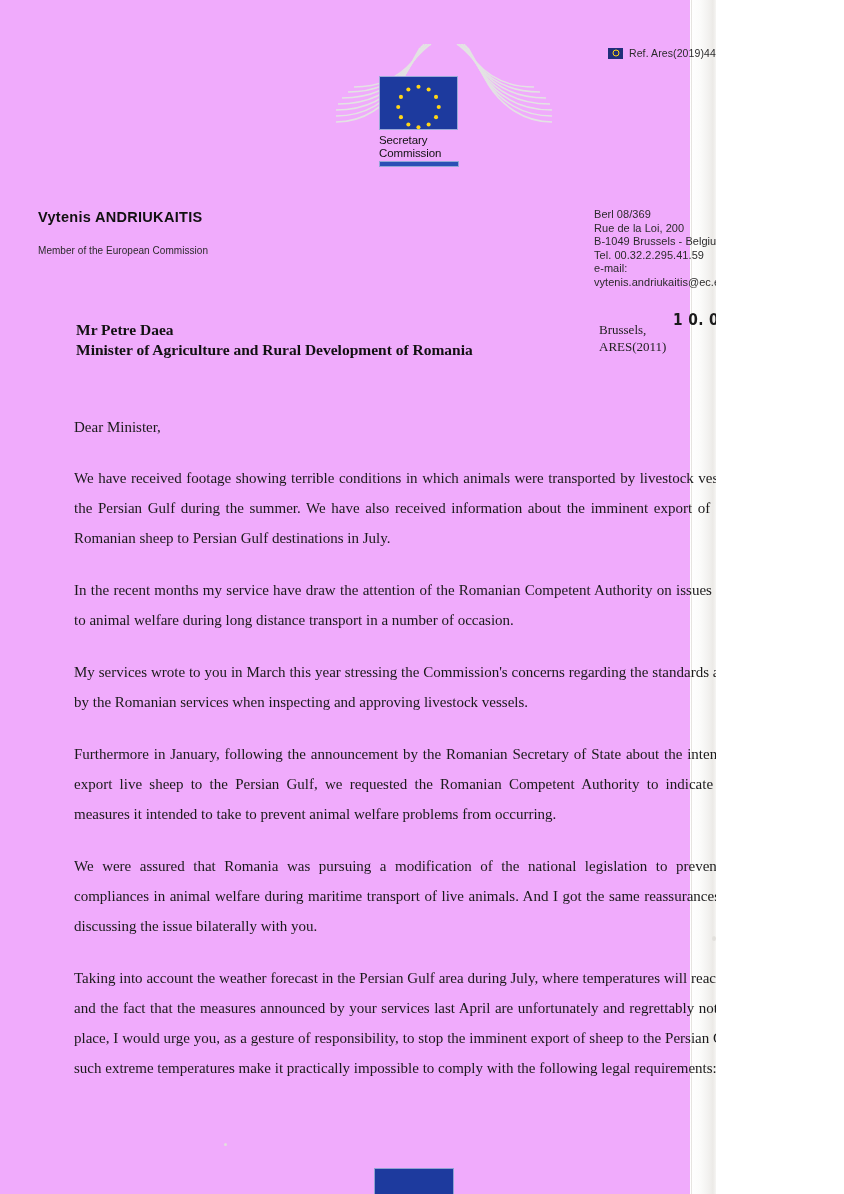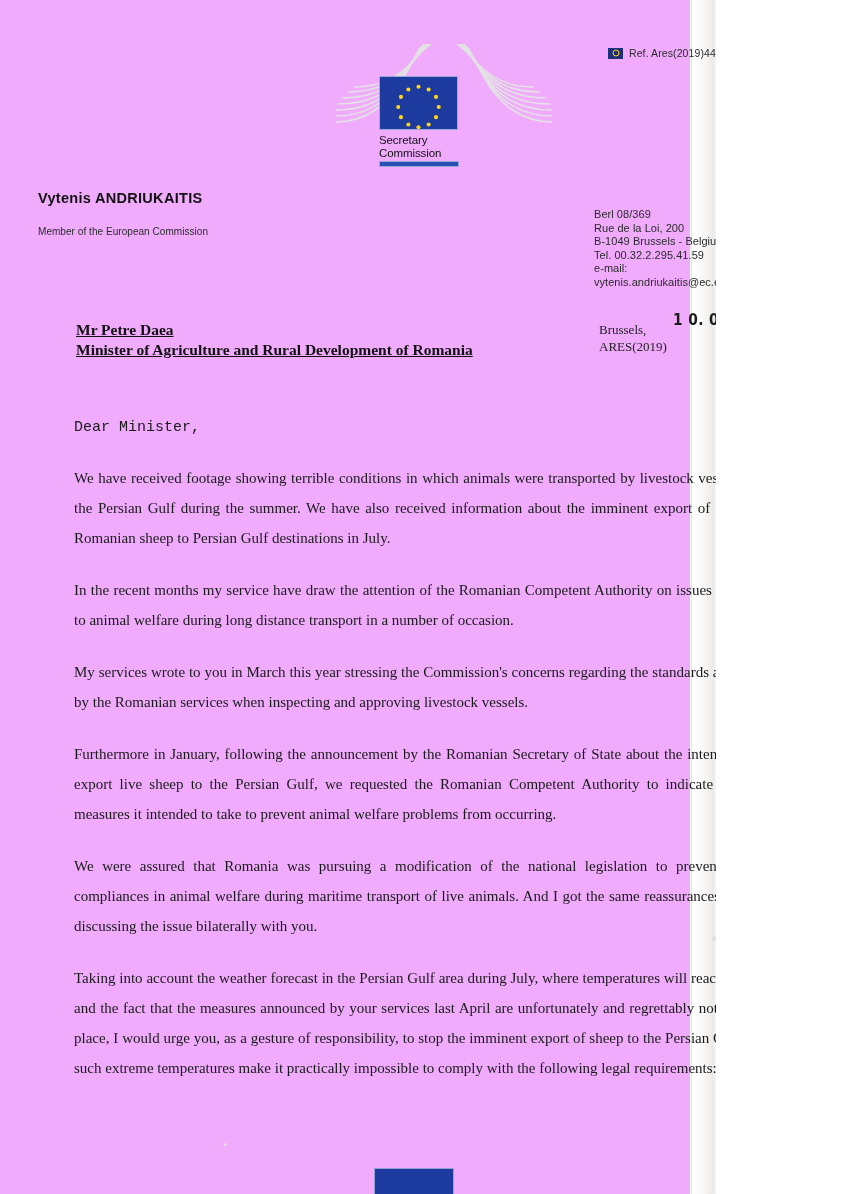--- a/index.html
+++ b/index.html
@@ -122,21 +122,21 @@
     height: 6px;
     background: #2b4fb5;
     border: 1px solid #93a6d6;
     box-sizing: border-box;
   }
 
   
   .sender {
     position: absolute;
     left: 38px;
-    top: 190px;
+    top: 209px;
     font-family: "Liberation Sans", sans-serif;
   }
   .sender-name {
     font-size: 14.5px;
     font-weight: bold;
     letter-spacing: 0.3px;
     color: #111111;
   }
   .sender-role {
     font-size: 10px;
@@ -159,21 +159,20 @@
 
   
   .recipient {
     position: absolute;
     left: 76px;
     top: 320px;
     font-size: 15.5px;
     font-weight: bold;
     line-height: 20px;
     color: #111111;
-    text-decoration: underline;
   }
 
   
   .place-block {
     position: absolute;
     left: 599px;
     top: 321px;
     font-size: 13px;
     line-height: 17px;
     color: #222222;
@@ -192,21 +191,20 @@
     white-space: nowrap;
   }
 
   
   .salutation {
     position: absolute;
     left: 74px;
     top: 419px;
     font-size: 15px;
     color: #1a1a1a;
-    font-family: Liberation Mono, monospace;
   }
   .body {
     position: absolute;
     left: 74px;
     top: 463px;
     width: 683px;
   }
   .body p {
     margin: 0 0 22px 0;
     font-size: 15px;
@@ -309,21 +307,21 @@
     <div>e-mail: vytenis.andriukaitis@ec.europa.eu</div>
   </div>
 
   <div class="recipient">
     <div>Mr Petre Daea</div>
     <div>Minister of Agriculture and Rural Development of Romania</div>
   </div>
 
   <div class="place-block">
     <div>Brussels,</div>
-    <div>ARES(2019)</div>
+    <div>ARES(2011)</div>
   </div>
   <div class="stamp-date">1 0. 07. 2019</div>
 
   <div class="salutation">Dear Minister,</div>
 
   <div class="body">
     <p>We have received footage showing terrible conditions in which animals were transported by livestock vessels to the Persian Gulf during the summer. We have also received information about the imminent export of 70,000 Romanian sheep to Persian Gulf destinations in July.</p>
     <p>In the recent months my service have draw the attention of the Romanian Competent Authority on issues related to animal welfare during long distance transport in a number of occasion.</p>
     <p>My services wrote to you in March this year stressing the Commission's concerns regarding the standards applied by the Romanian services when inspecting and approving livestock vessels.</p>
     <p>Furthermore in January, following the announcement by the Romanian Secretary of State about the intention to export live sheep to the Persian Gulf, we requested the Romanian Competent Authority to indicate which measures it intended to take to prevent animal welfare problems from occurring.</p>

